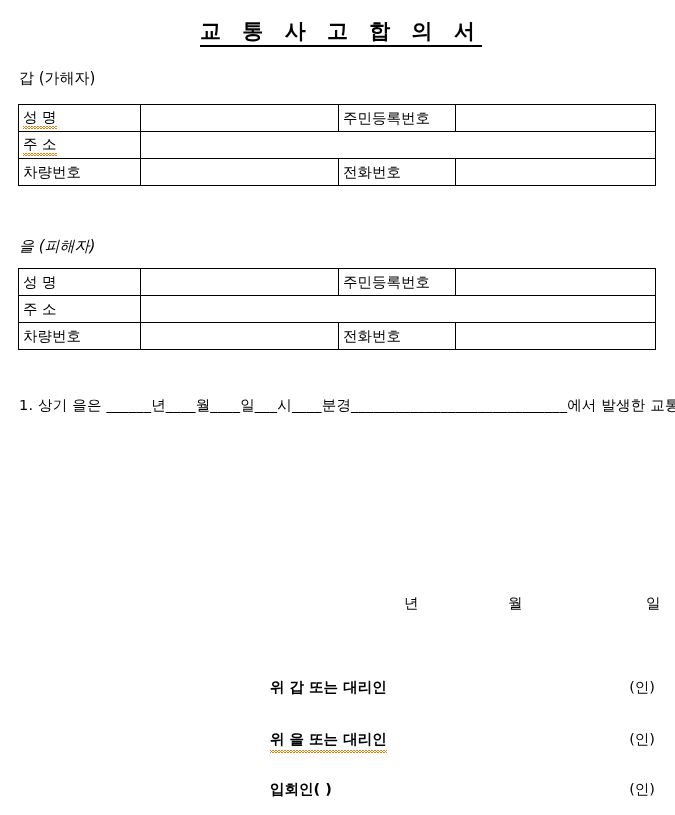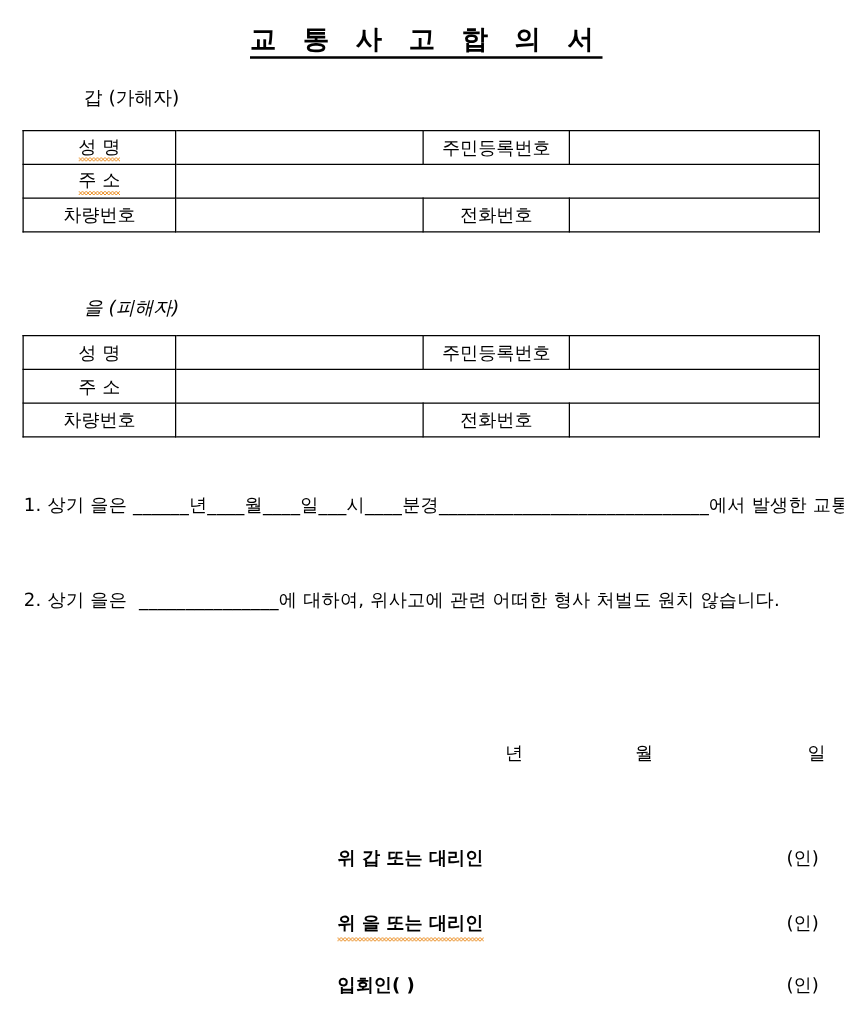--- a/index.html
+++ b/index.html
@@ -40,21 +40,20 @@
     padding-bottom: 2px;
   }
 
   
   .party-label {
     position: absolute;
     left: 19px;
     font-size: 15px;
     line-height: 20px;
     white-space: nowrap;
-    margin-left: 48px;
   }
   #party-a-label { top: 68px; }
   #party-b-label { top: 236px; font-style: italic; }
 
   
   table.info-table {
     position: absolute;
     left: 18px;
     width: 637px;
     border-collapse: collapse;
@@ -64,21 +63,20 @@
   #table-party-a { top: 104px; }
   #table-party-b { top: 268px; }
 
   table.info-table td {
     border: 1px solid #000000;
     height: 26px;
     padding: 0 4px;
     vertical-align: middle;
   }
   td.lbl {
-    text-align: center;
     white-space: nowrap;
   }
   td.val {
     background: #ffffff;
   }
 
   
   col.c-lbl1 { width: 122px; }
   col.c-val1 { width: 198px; }
   col.c-lbl2 { width: 117px; }
@@ -214,23 +212,20 @@
         <td class="lbl">전화번호</td>
         <td class="val"></td>
       </tr>
     </tbody>
   </table>
 
   <div class="clause" id="clause-1">
     <span class="blank">1. 상기 을은 ______년____월____일___시____분경_____________________________에서 발생한 교통사고(인적/물적) 피해에 관하여, 갑과 원만히 합의하였으며,</span>
   </div>
 
-  <div class="clause" id="clause-2">
-    <span class="blank">2. 상기 을은  _______________에 대하여, 위사고에 관련 어떠한 형사 처벌도 원치 않습니다.</span>
-  </div>
 
   <div class="date-line">
     <span class="d-y">년</span>
     <span class="d-m">월</span>
     <span class="d-d">일</span>
   </div>
 
   <div class="sig-row" id="sig-row-a">
     <span class="sig-name">위 갑 또는 대리인</span>
     <span class="sig-seal">(인)</span>

